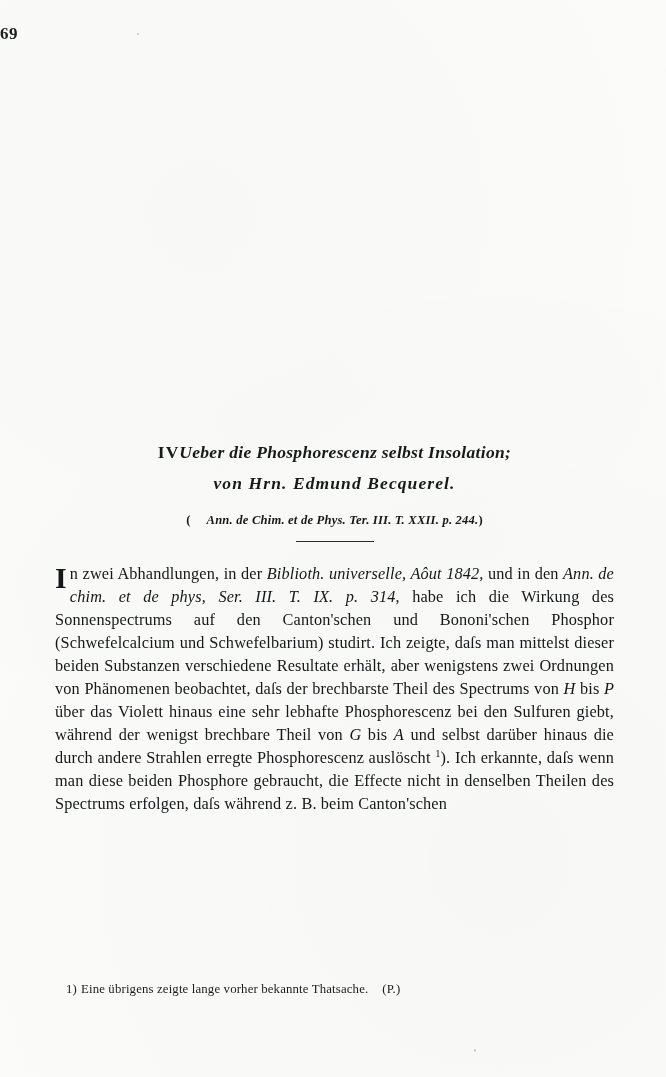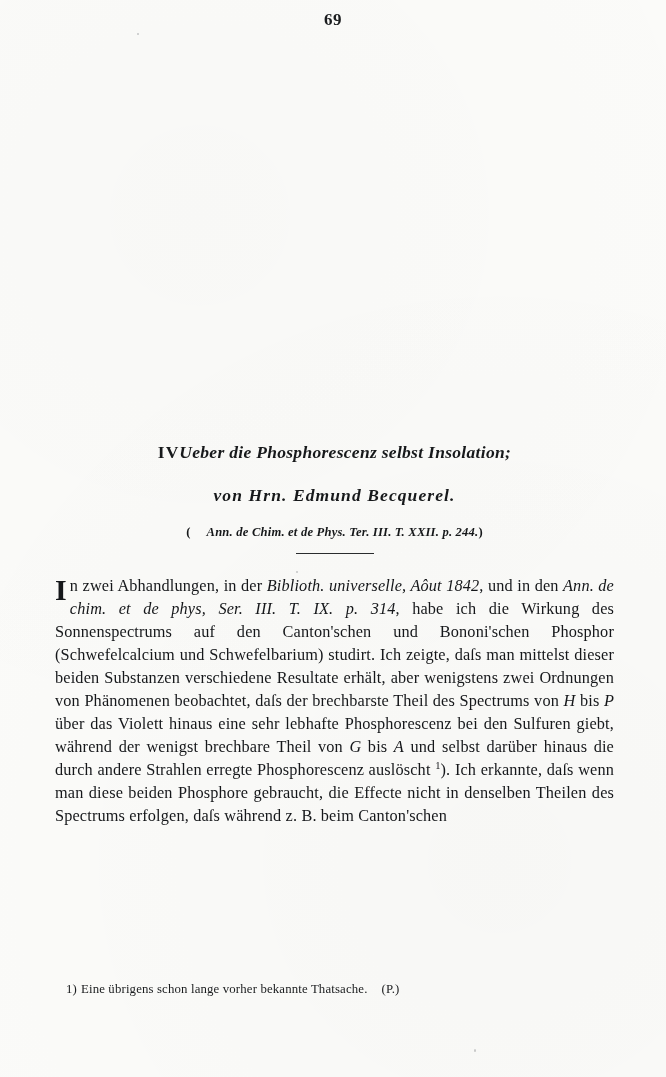--- a/index.html
+++ b/index.html
@@ -26,24 +26,24 @@
     position: absolute;
     inset: 0;
     background:
       radial-gradient(circle at 30% 20%, rgba(0,0,0,0.012), rgba(0,0,0,0) 60%),
       radial-gradient(circle at 75% 80%, rgba(0,0,0,0.015), rgba(0,0,0,0) 65%);
     pointer-events: none;
   }
 
   .page-number {
     position: absolute;
-    top: 10px;
+    top: 24px;
     left: 0;
     right: 0;
-    text-align: center;
+    text-align: left;
     font-family: "Liberation Serif", serif;
     font-weight: bold;
     font-size: 17px;
     letter-spacing: 0.5px;
     color: #1b1d1f;
   }
 
   .content {
     position: absolute;
     left: 55px;
@@ -59,21 +59,21 @@
     line-height: 1.45;
     letter-spacing: 0.3px;
     color: #17191b;
   }
   .article-title .numeral {
     font-style: normal;
     letter-spacing: 1px;
   }
   .title-line-2 {
     display: block;
-    margin-top: 18px;
+    margin-top: 6px;
     letter-spacing: 1.1px;
   }
 
   .source-note {
     margin-top: 16px;
     text-align: center;
     font-size: 12.6px;
     font-weight: bold;
     letter-spacing: 0.2px;
   }
@@ -161,16 +161,16 @@
 
     <div class="rule"></div>
 
     <p class="body-text">
       <span class="dropcap">I</span><span>n zwei Abhandlungen, in der </span><i>Biblioth. universelle, Aôut 1842</i><span>, und in den </span><i>Ann. de chim. et de phys, Ser. III. T. IX. p. 314</i><span>, habe ich die Wirkung des Sonnenspectrums auf den Canton'schen und Bononi'schen Phosphor (Schwefelcalcium und Schwefelbarium) studirt. Ich zeigte, daſs man mittelst dieser beiden Substanzen verschiedene Resultate erhält, aber wenigstens zwei Ordnungen von Phänomenen beobachtet, daſs der brechbarste Theil des Spectrums von </span><i>H</i><span> bis </span><i>P</i><span> über das Violett hinaus eine sehr lebhafte Phosphorescenz bei den Sulfuren giebt, während der wenigst brechbare Theil von </span><i>G</i><span> bis </span><i>A</i><span> und selbst darüber hinaus die durch andere Strahlen erregte Phosphorescenz auslöscht </span><span class="sup">1</span><span>). Ich erkannte, daſs wenn man diese beiden Phosphore gebraucht, die Effecte nicht in denselben Theilen des Spectrums erfolgen, daſs während z. B. beim Canton'schen</span>
     </p>
 
   </div>
 
   <div class="footnote">
-    <span class="fn-marker">1)</span><span>Eine übrigens schon lange vorher bekannte Thatsache.</span><span class="fn-tail">(P.)</span>
+    <span class="fn-marker">1)</span><span>Eine übrigens zeigte lange vorher bekannte Thatsache.</span><span class="fn-tail">(P.)</span>
   </div>
 
 </div>
 
 </body></html>

